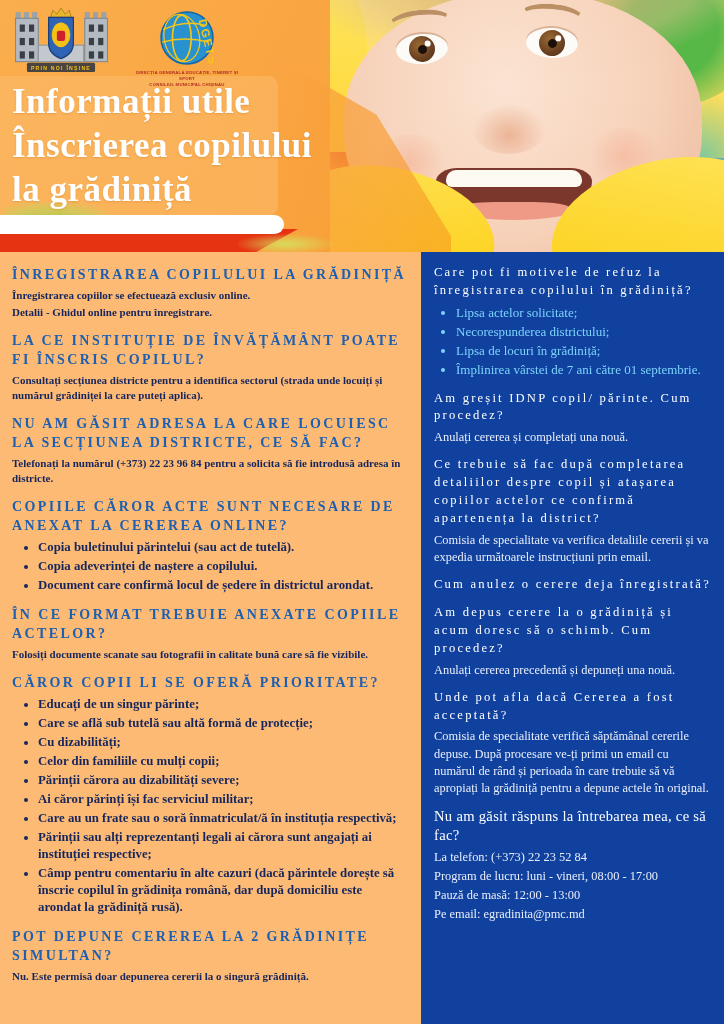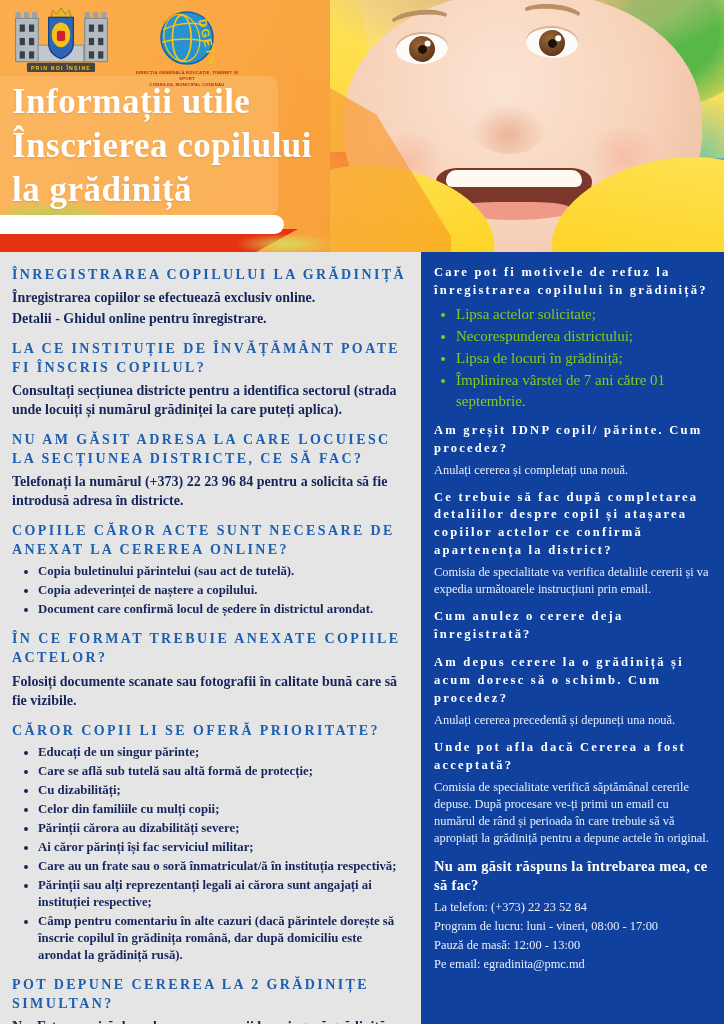--- a/index.html
+++ b/index.html
@@ -51,32 +51,32 @@
   .red-band{position:absolute; left:0; top:229px; width:298px; height:23px; background:var(--red); z-index:3; clip-path:polygon(0 0,100% 0,86% 100%,0 100%);}
   .lime-glow{position:absolute; left:238px; top:234px; width:96px; height:20px; z-index:3; background:radial-gradient(ellipse,rgba(210,228,96,.85),transparent 75%);}
   .pill{position:absolute; left:-18px; top:215px; width:302px; height:19px; background:#fff; border-radius:12px; z-index:5;}
   .hero-title{position:absolute; left:12px; top:80px; z-index:6; color:#fff; font-weight:700; font-size:35px; line-height:44px; letter-spacing:.5px; text-shadow:0 1px 2px rgba(180,90,0,.25);}
   .logo-arms{position:absolute; left:12px; top:8px; z-index:6;}
   .logo-dgets{position:absolute; left:132px; top:11px; z-index:6; width:110px; text-align:center;}
   .dgets-caption{margin-top:1px; color:#b03020; font-family:"Liberation Sans",sans-serif; font-size:4.3px; line-height:1.35; font-weight:700; letter-spacing:.2px;}
 
   
   .content{display:flex; width:724px; height:772px;}
-  .left-col{width:421px; height:772px; background:#e5e5e5; padding:2px 14px 12px 12px; overflow:hidden;}
+  .left-col{width:421px; height:772px; background:#fdba74; padding:2px 14px 12px 12px; overflow:hidden;}
   .right-col{width:303px; height:772px; background:var(--panel-blue); padding:0 13px 10px 13px; overflow:hidden;}
 
   .left-col h2{color:var(--heading-blue); font-size:14px; font-weight:700; letter-spacing:2.4px; line-height:1.36; margin:11px 0 4px;}
-  .left-col p, .left-col .text-line{color:var(--body-navy); font-size:14px; font-weight:700; line-height:1.36; margin:0 0 2px;}
+  .left-col p, .left-col .text-line{color:var(--body-navy); font-size:11px; font-weight:700; line-height:1.36; margin:0 0 2px;}
   .left-col ul{margin:3px 0 2px; padding-left:26px;}
   .left-col li{color:var(--body-navy); font-size:12.8px; font-weight:700; line-height:1.33; margin-bottom:2px;}
 
-  .right-col h2{color:#fff; font-size:12.6px; font-weight:700; letter-spacing:2.2px; line-height:1.42; margin:10px 0 4px;}
+  .right-col h2{color:#fff; font-size:12.6px; font-weight:400; letter-spacing:2.2px; line-height:1.42; margin:10px 0 4px;}
   .right-col p, .right-col .text-line{color:#e9eefb; font-size:12.4px; line-height:1.38; margin:0 0 2px;}
   .right-col ul{margin:3px 0 3px; padding-left:22px;}
-  .right-col li{color:#84cc16; font-size:15px; line-height:1.4; margin-bottom:1px;}
+  .right-col li{color:#7dd3fc; font-size:13px; line-height:1.4; margin-bottom:1px;}
   .right-col section:last-child h2{letter-spacing:.3px; font-size:14.6px; line-height:1.3;}
   .right-col section:first-child h2{margin-top:12px;}
 </style>
 </head>
 <body>
 
 <div class="page">
 
   <header class="hero">
 

